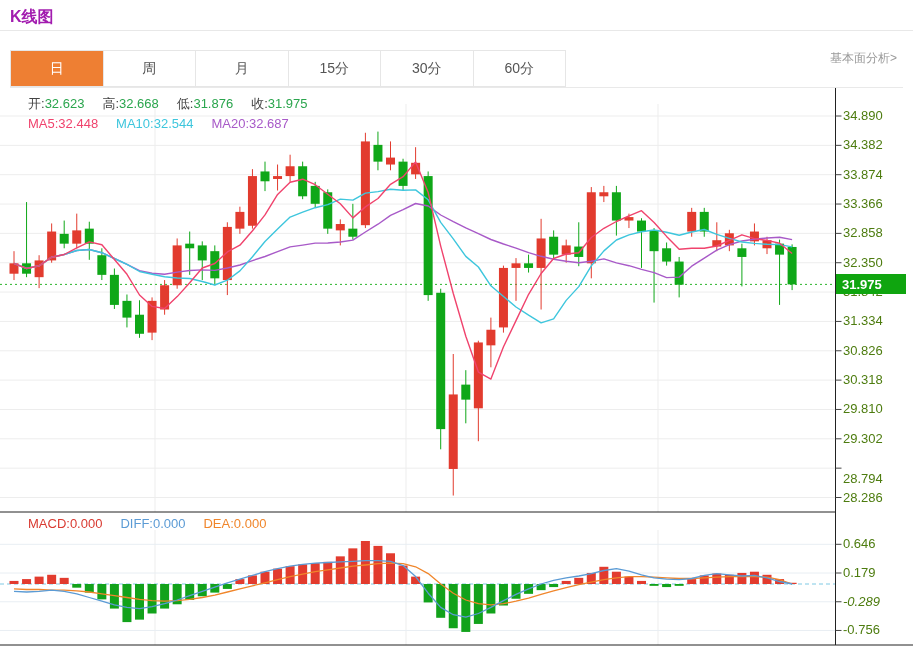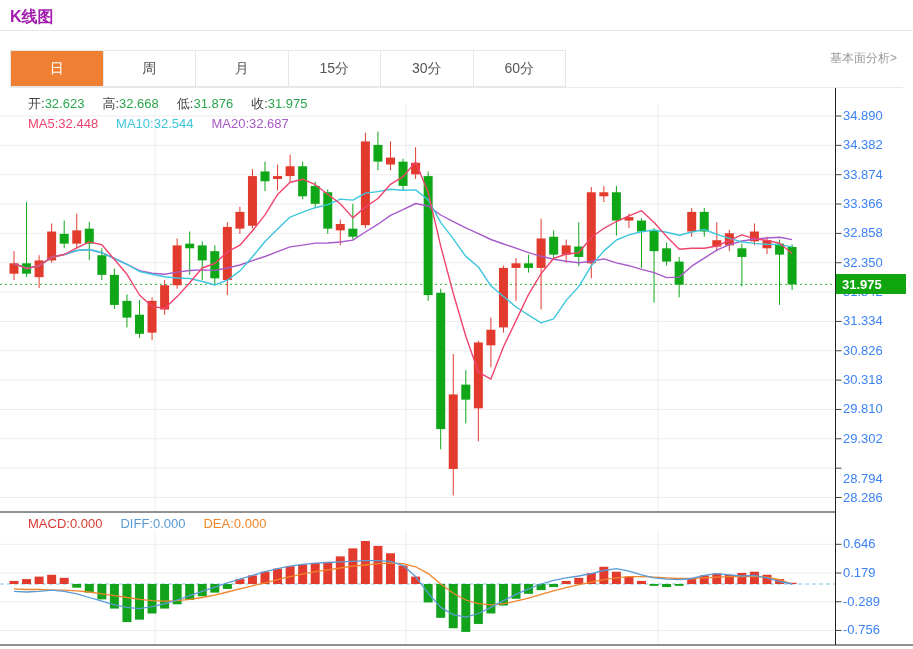--- a/index.html
+++ b/index.html
@@ -9,21 +9,21 @@
   .hdr-link { position:absolute; right:16px; top:10px; font-size:12px; color:#999; cursor:pointer; text-decoration:none;margin-top:40px; }
   .hdr-divider { position:absolute; left:0; top:30px; width:913px; height:1px; background:#e8e8e8; }
   .tabs { position:absolute; left:10px; top:50px; width:556px; height:37px; display:flex; border:1px solid #e6e6e6; background:#fff; }
   .tab { flex:1; display:flex; align-items:center; justify-content:center; font-size:14px; color:#555; border-right:1px solid #e6e6e6; cursor:pointer; background:#fff; }
   .tab:last-child { border-right:none; }
   .tab.selected { background:#ee7f33; color:#fff; }
   .tabs-underline { position:absolute; left:10px; top:87px; width:893px; height:1px; background:#e9e9e9; }
   svg.chart { position:absolute; left:0; top:0; }
   .info-row { position:absolute; left:28px; font-size:13px; white-space:nowrap; }
   .info-row .pair { margin-right:18px; }
-  .axis-label { position:absolute; font-size:13px; color:#3b82f6; white-space:nowrap; }
+  .axis-label { position:absolute; font-size:13px; color:#4d7c0f; white-space:nowrap; }
   .price-tag { position:absolute; left:836px; width:70px; height:20px; background:#0fa50f; color:#fff;
                font-size:13px; font-weight:bold; display:flex; align-items:center; padding-left:6px; z-index:5; }
 </style>
 </head>
 <body>
 
 <div class="stage">
 
   <svg class="chart" id="chart-svg" width="913" height="649">
       <defs>
@@ -308,19 +308,19 @@
       <span class="axis-label" style="left: 843px; top: 342.769px;">30.826</span>
       <span class="axis-label" style="left: 843px; top: 372.115px;">30.318</span>
       <span class="axis-label" style="left: 843px; top: 401.462px;">29.810</span>
       <span class="axis-label" style="left: 843px; top: 430.808px;">29.302</span>
       <span class="axis-label" style="left: 843px; top: 471px;">28.794</span>
       <span class="axis-label" style="left: 843px; top: 489.5px;">28.286</span>
     </div>
   <div id="macd-axis">
       <span class="axis-label" style="left: 843px; top: 536.303px;">0.646</span>
       <span class="axis-label" style="left: 843px; top: 565px;">0.179</span>
-      <span class="axis-label" style="left: 843px; top: 593.759px;">-0.289</span>
+      <span class="axis-label" style="left: 843px; top: 593.759px; font-style: italic;">-0.289</span>
       <span class="axis-label" style="left: 843px; top: 622.456px;">-0.756</span>
     </div>
 
   <div class="price-tag" style="top: 274.394px;">31.975</div>
 
 </div>
 
 </body></html>

